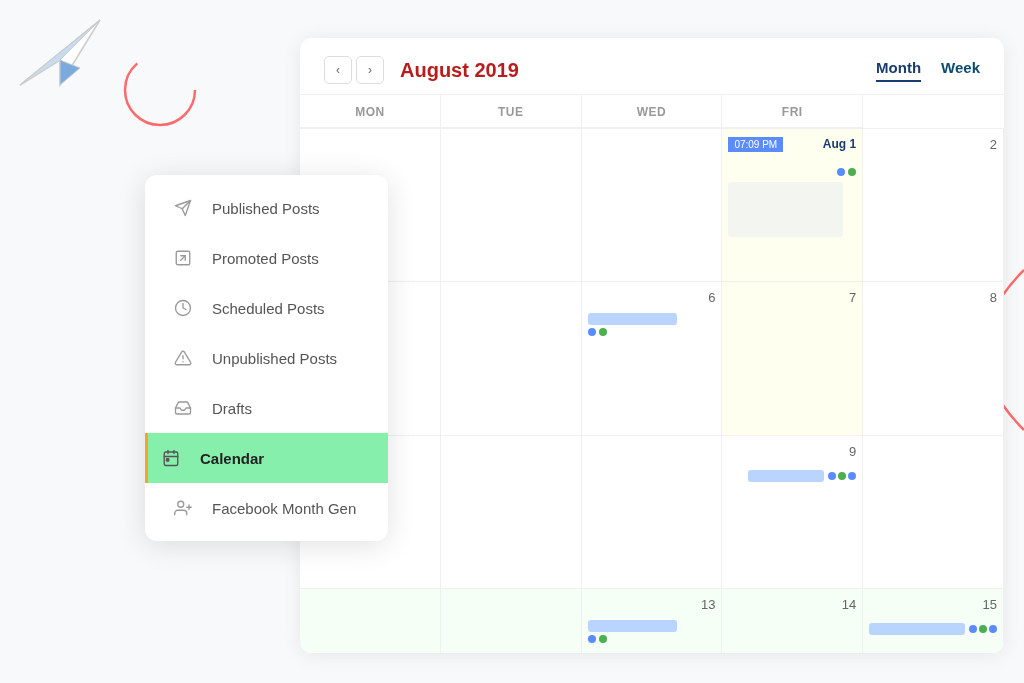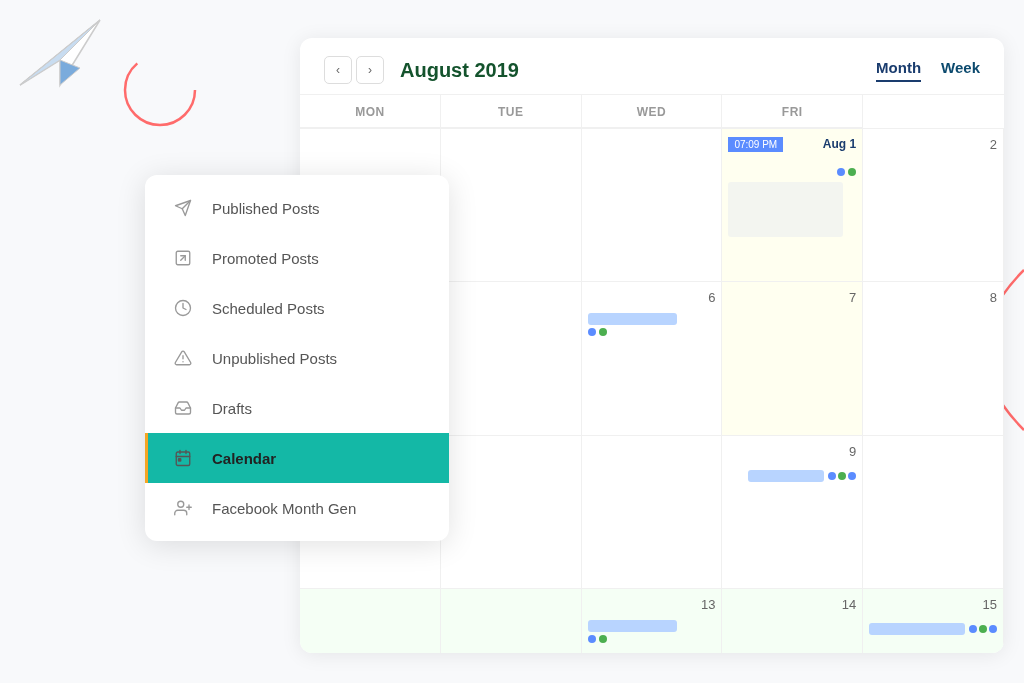--- a/index.html
+++ b/index.html
@@ -46,21 +46,21 @@
       right: 0px;
       width: 60px;
       height: 200px;
     }
 
     
     .sidebar-menu {
       position: absolute;
       top: 175px;
       left: 145px;
-      width: 304px;
+      width: 243px;
       background: #fff;
       border-radius: 12px;
       box-shadow: 0 4px 30px rgba(0,0,0,0.12);
       padding: 8px 0;
       z-index: 10;
     }
 
     .menu-item {
       display: flex;
       align-items: center;
@@ -70,21 +70,22 @@
       font-size: 15px;
       font-weight: 400;
       border-left: 3px solid transparent;
       transition: background 0.15s;
     }
 
     .menu-item.active {
       border-left: 3px solid #f5a623;
       font-weight: 600;
       color: #222;
-      background: #14b8a6;
+      background: #86efac;
+      padding-left: 12px;
     }
 
     .menu-icon {
       width: 22px;
       height: 22px;
       margin-right: 18px;
       flex-shrink: 0;
       color: #999;
       display: flex;
       align-items: center;
@@ -132,21 +133,21 @@
       display: flex;
       align-items: center;
       justify-content: center;
       color: #666;
       font-size: 12px;
     }
 
     .calendar-title {
       font-size: 20px;
       font-weight: 700;
-      color: #14532d;
+      color: #b91c1c;
       margin-left: 4px;
     }
 
     .view-toggle {
       margin-left: auto;
       display: flex;
       gap: 20px;
     }
 
     .view-btn {

